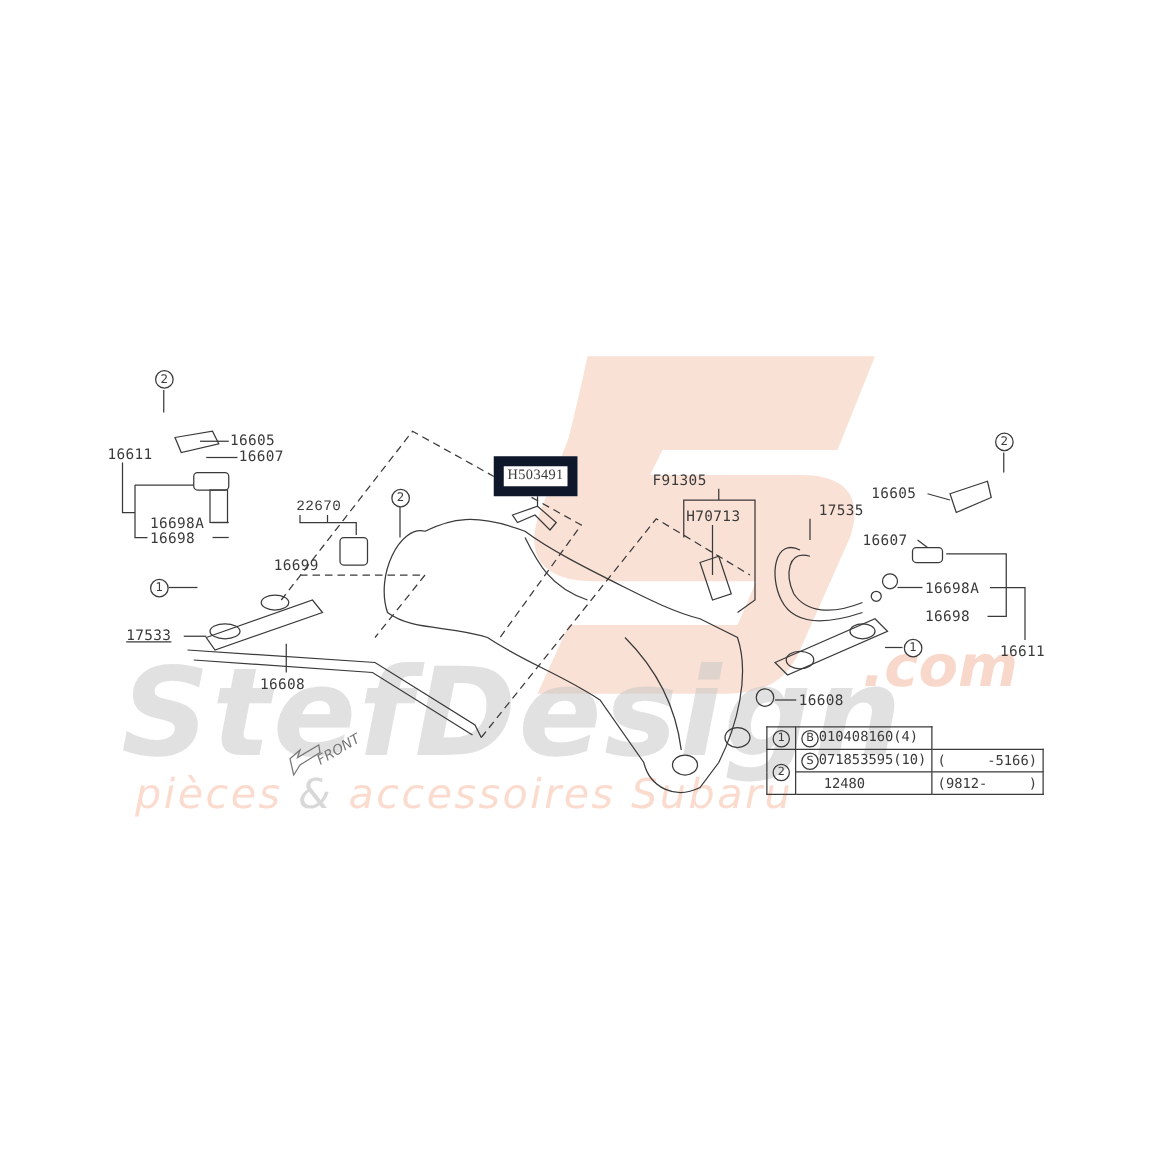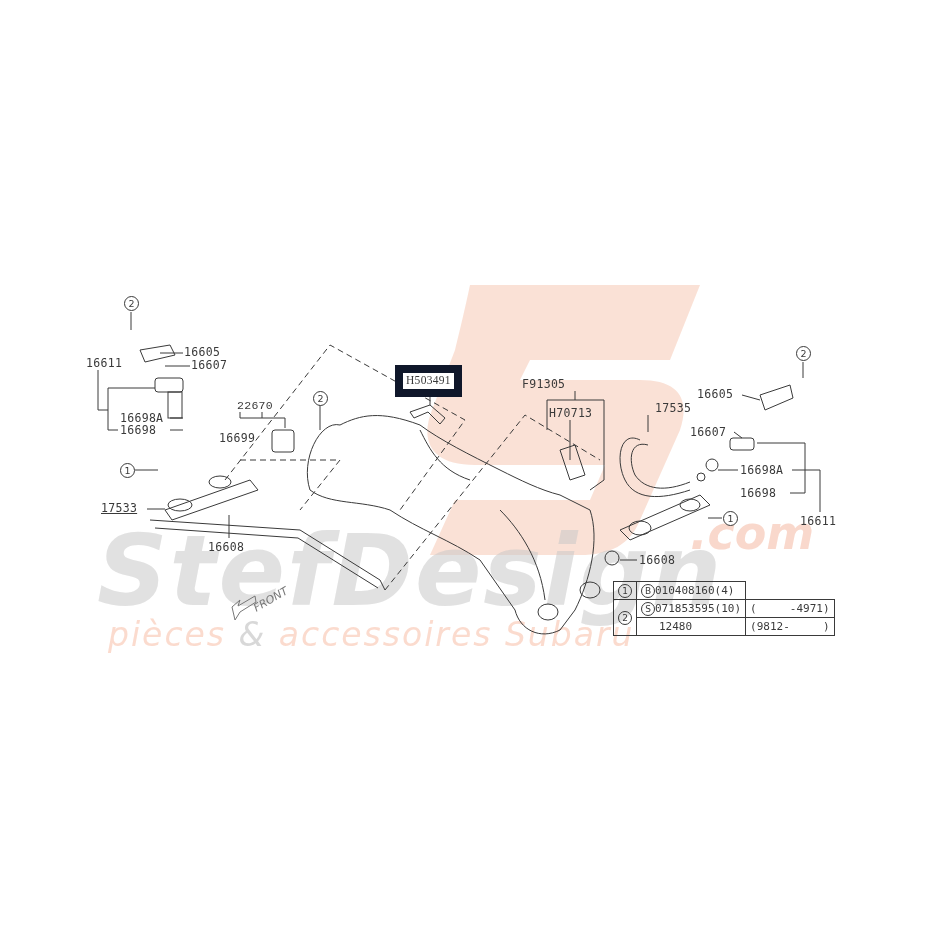--- a/index.html
+++ b/index.html
@@ -134,21 +134,21 @@
 
   <div class="lbl" style="left:86px;top:358px;">16611</div>
   <div class="lbl" style="left:184px;top:347px;">16605</div>
   <div class="lbl" style="left:191px;top:360px;">16607</div>
   <div class="lbl" style="left:120px;top:413px;">16698A</div>
   <div class="lbl" style="left:120px;top:425px;">16698</div>
   <div class="lbl" style="left:101px;top:503px;text-decoration:underline;">17533</div>
   <div class="lbl" style="left:208px;top:542px;">16608</div>
 
   <div class="lbl" style="left:237px;top:400px;font-family:Liberation Mono, monospace;">22670</div>
-  <div class="lbl" style="left:219px;top:433px;">16699</div>
+  <div class="lbl" style="left:219px;top:447px;">16699</div>
   <div class="hl" style="left:395px;top:365px;">H503491</div>
   <div class="lbl" style="left:522px;top:379px;">F91305</div>
   <div class="lbl" style="left:549px;top:408px;text-align:center;">H70713</div>
 
   <div class="lbl" style="left:627px;top:403px;margin-left:28px;">17535</div>
   <div class="lbl" style="left:697px;top:389px;">16605</div>
   <div class="lbl" style="left:690px;top:427px;">16607</div>
   <div class="lbl" style="left:740px;top:465px;">16698A</div>
   <div class="lbl" style="left:740px;top:488px;">16698</div>
   <div class="lbl" style="left:800px;top:516px;">16611</div>
@@ -159,21 +159,21 @@
   <table class="legend">
     <tbody>
         <tr>
       <td style="text-align:center;width:14px;"><span class="tcirc">1</span></td>
       <td><span class="tcirc">B</span><span>010408160(4)</span></td>
       <td class="noborder" style="border-left:1px solid #3a3a3a;"></td>
     </tr>
     <tr>
       <td rowspan="2" style="text-align:center;"><span class="tcirc">2</span></td>
       <td><span class="tcirc">S</span><span>071853595(10)</span></td>
-      <td style="white-space:pre;">(     -4971)</td>
+      <td style="white-space:pre;">(     -5166)</td>
     </tr>
     <tr>
       <td style="padding-left:22px;"><span>12480</span></td>
       <td style="white-space:pre;text-align:right;">(9812-     )</td>
     </tr>
   </tbody>
     </table>
 </div>
 
 </body></html>

